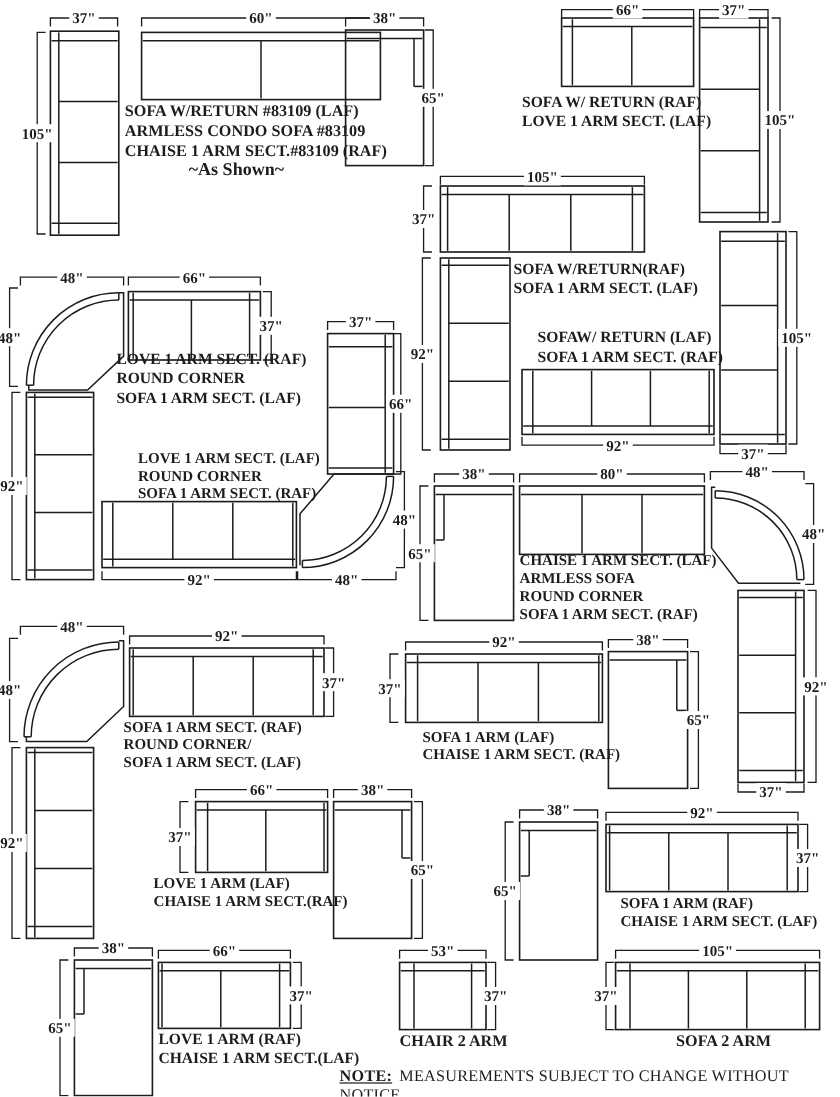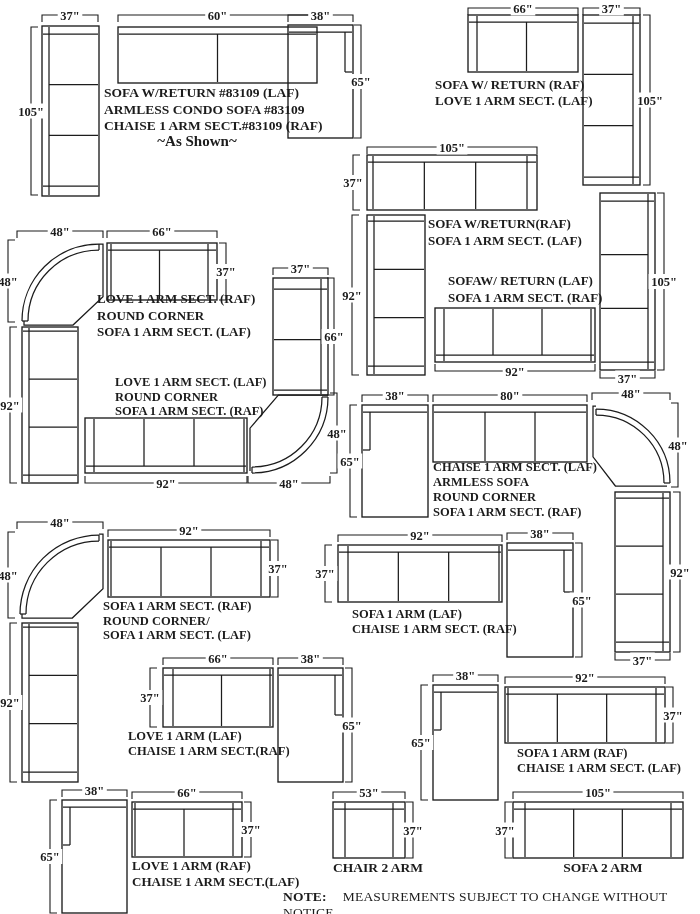--- a/index.html
+++ b/index.html
@@ -1,20 +1,20 @@
 <!DOCTYPE html>
 <html><head>
 <meta charset="utf-8">
 <style>
   html,body{margin:0;padding:0;background:#ffffff;}
   .canvas{position:relative;width:700px;height:914px;background:#ffffff;overflow:hidden;
           font-family:"Liberation Serif", serif;}
   svg{position:absolute;left:0;top:0;}
   .note{position:absolute;left:283px;top:889px;font-size:13.5px;color:#1c1c1c;letter-spacing:0.2px;}
-  .note-prefix{font-weight:bold;margin-right:16px;}
+  .note-prefix{font-weight:bold;text-decoration:underline;margin-right:6px;}
   .dim-text{font-family:"Liberation Serif", serif;font-weight:bold;}
   .cfg-text{font-family:"Liberation Serif", serif;font-weight:bold;}
 </style>
 </head>
 <body>
 
 <div class="canvas">
   <svg id="diagram-svg" width="700" height="914" viewBox="0 0 700 914">
       <g>
         <rect x="42" y="26" width="57" height="170" fill="none" stroke="#1c1c1c" stroke-width="1.35"></rect>

